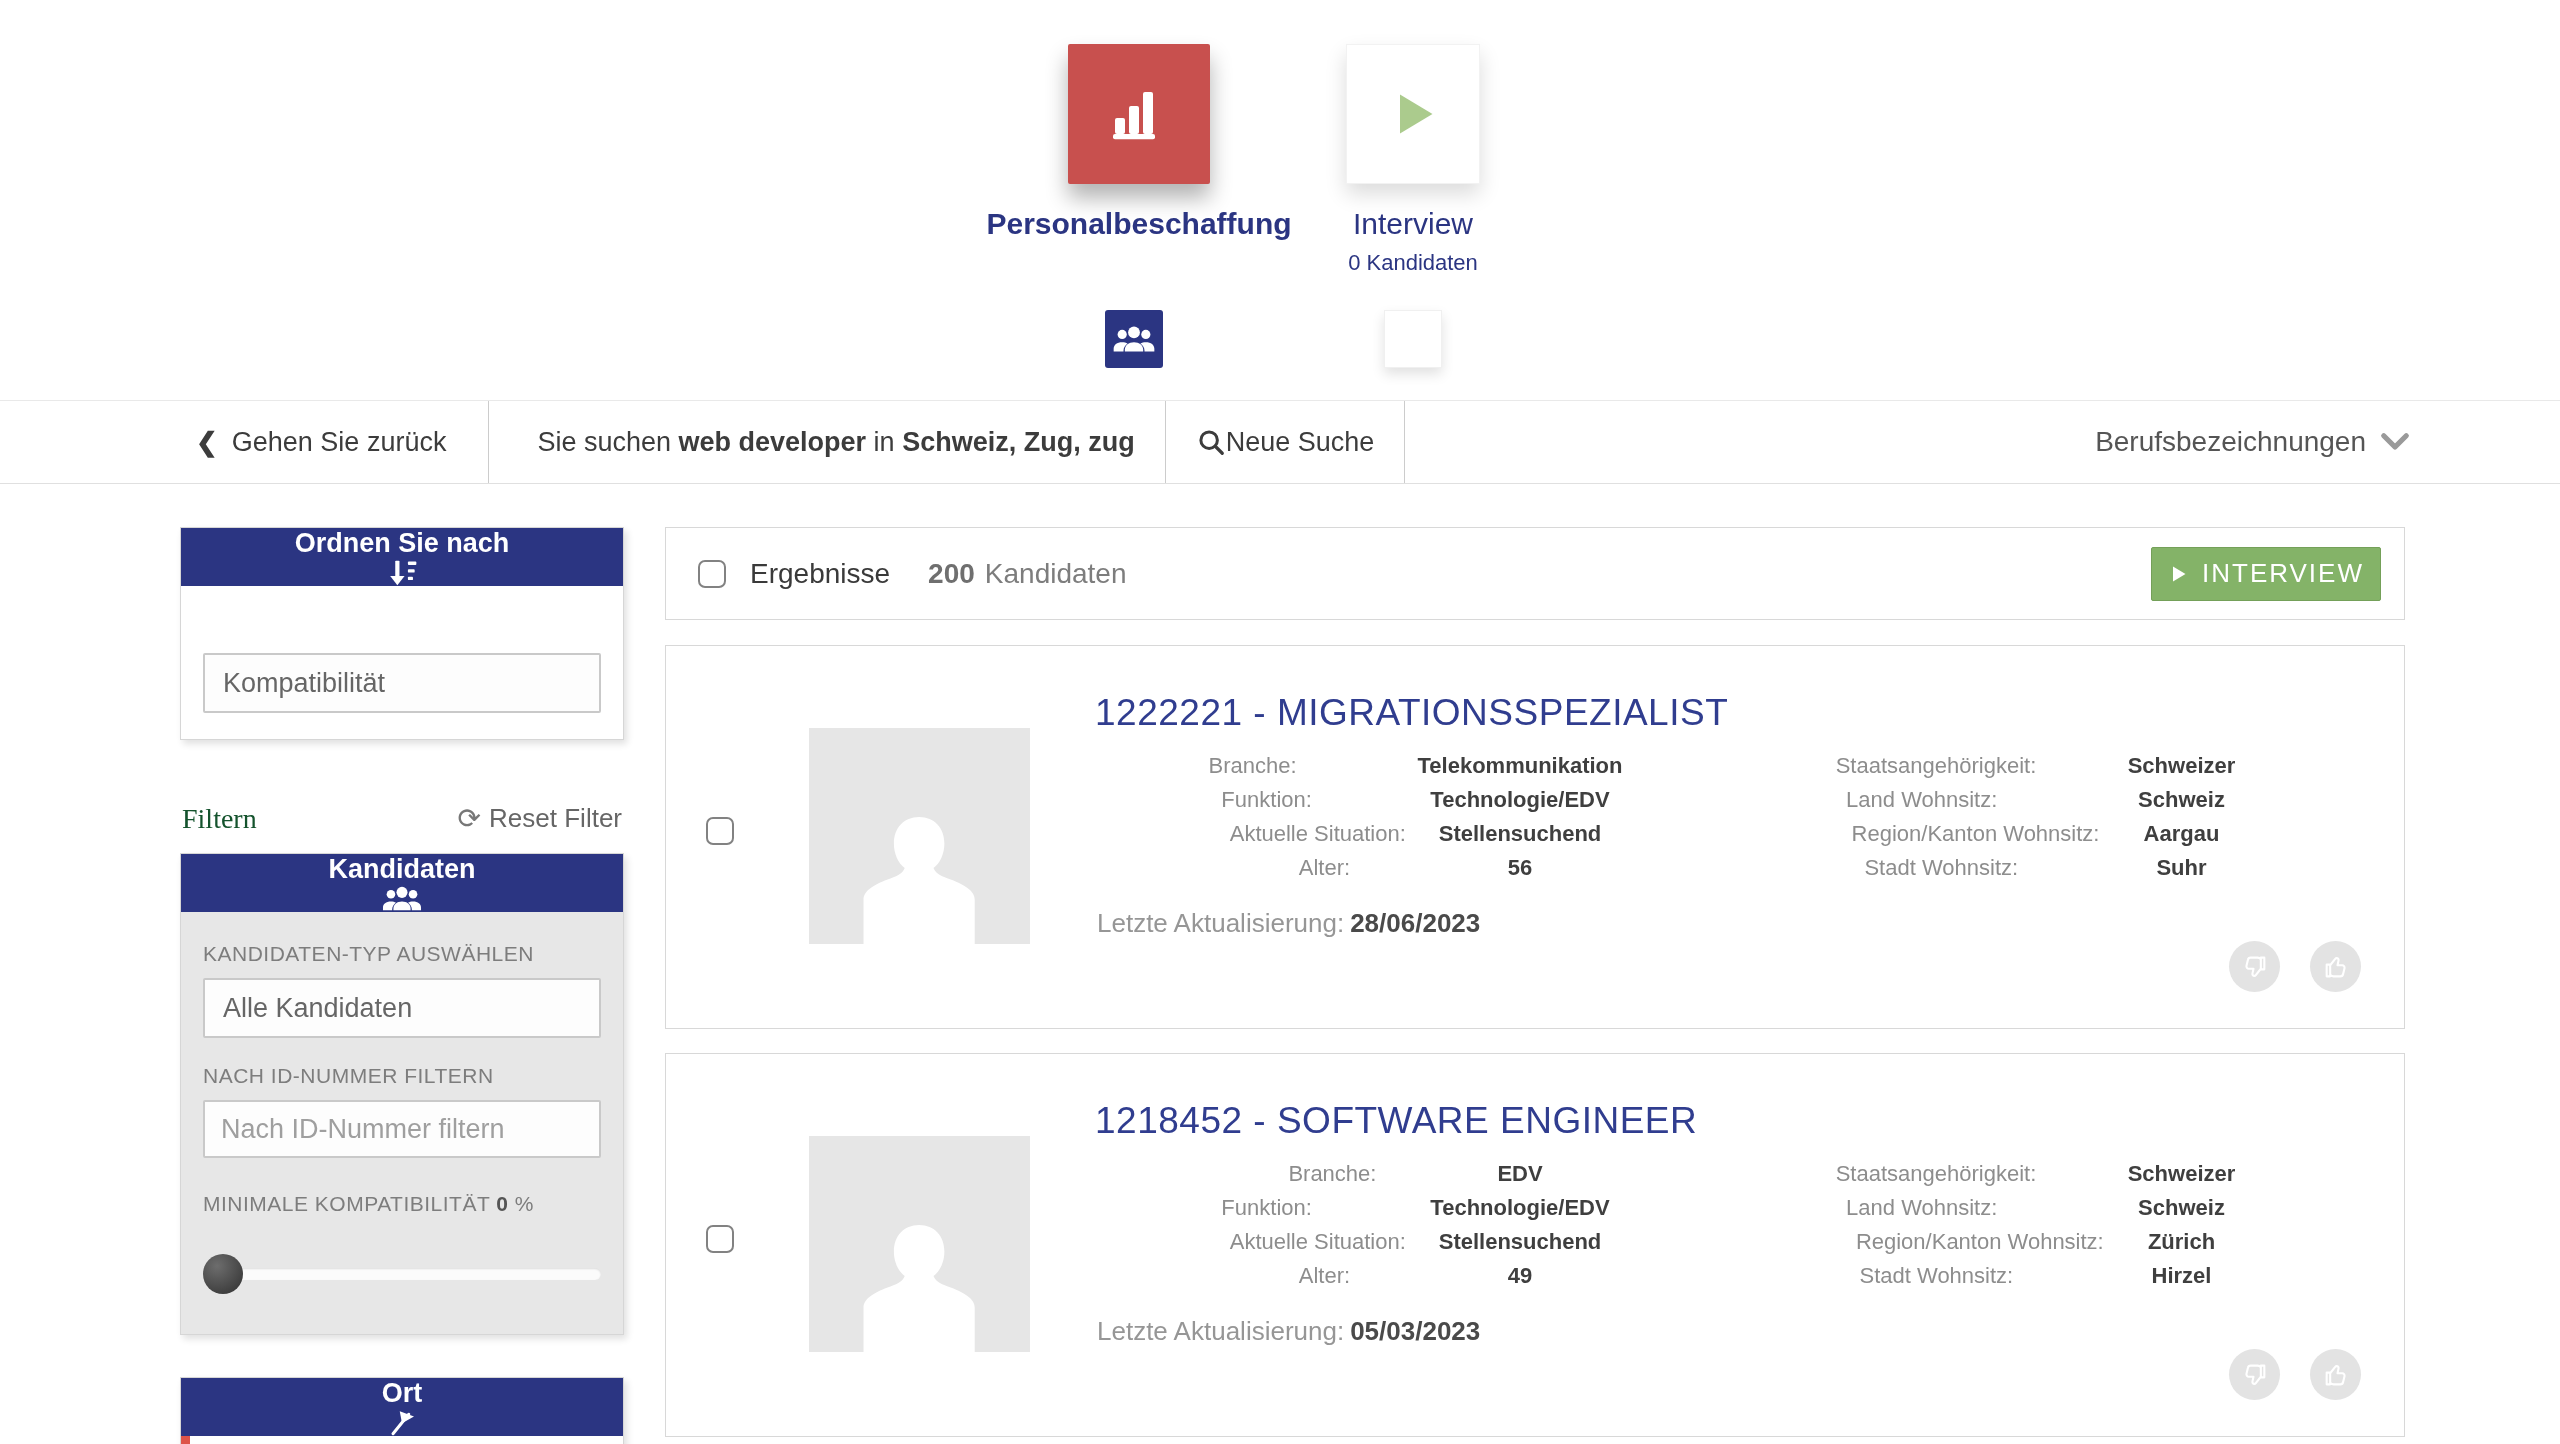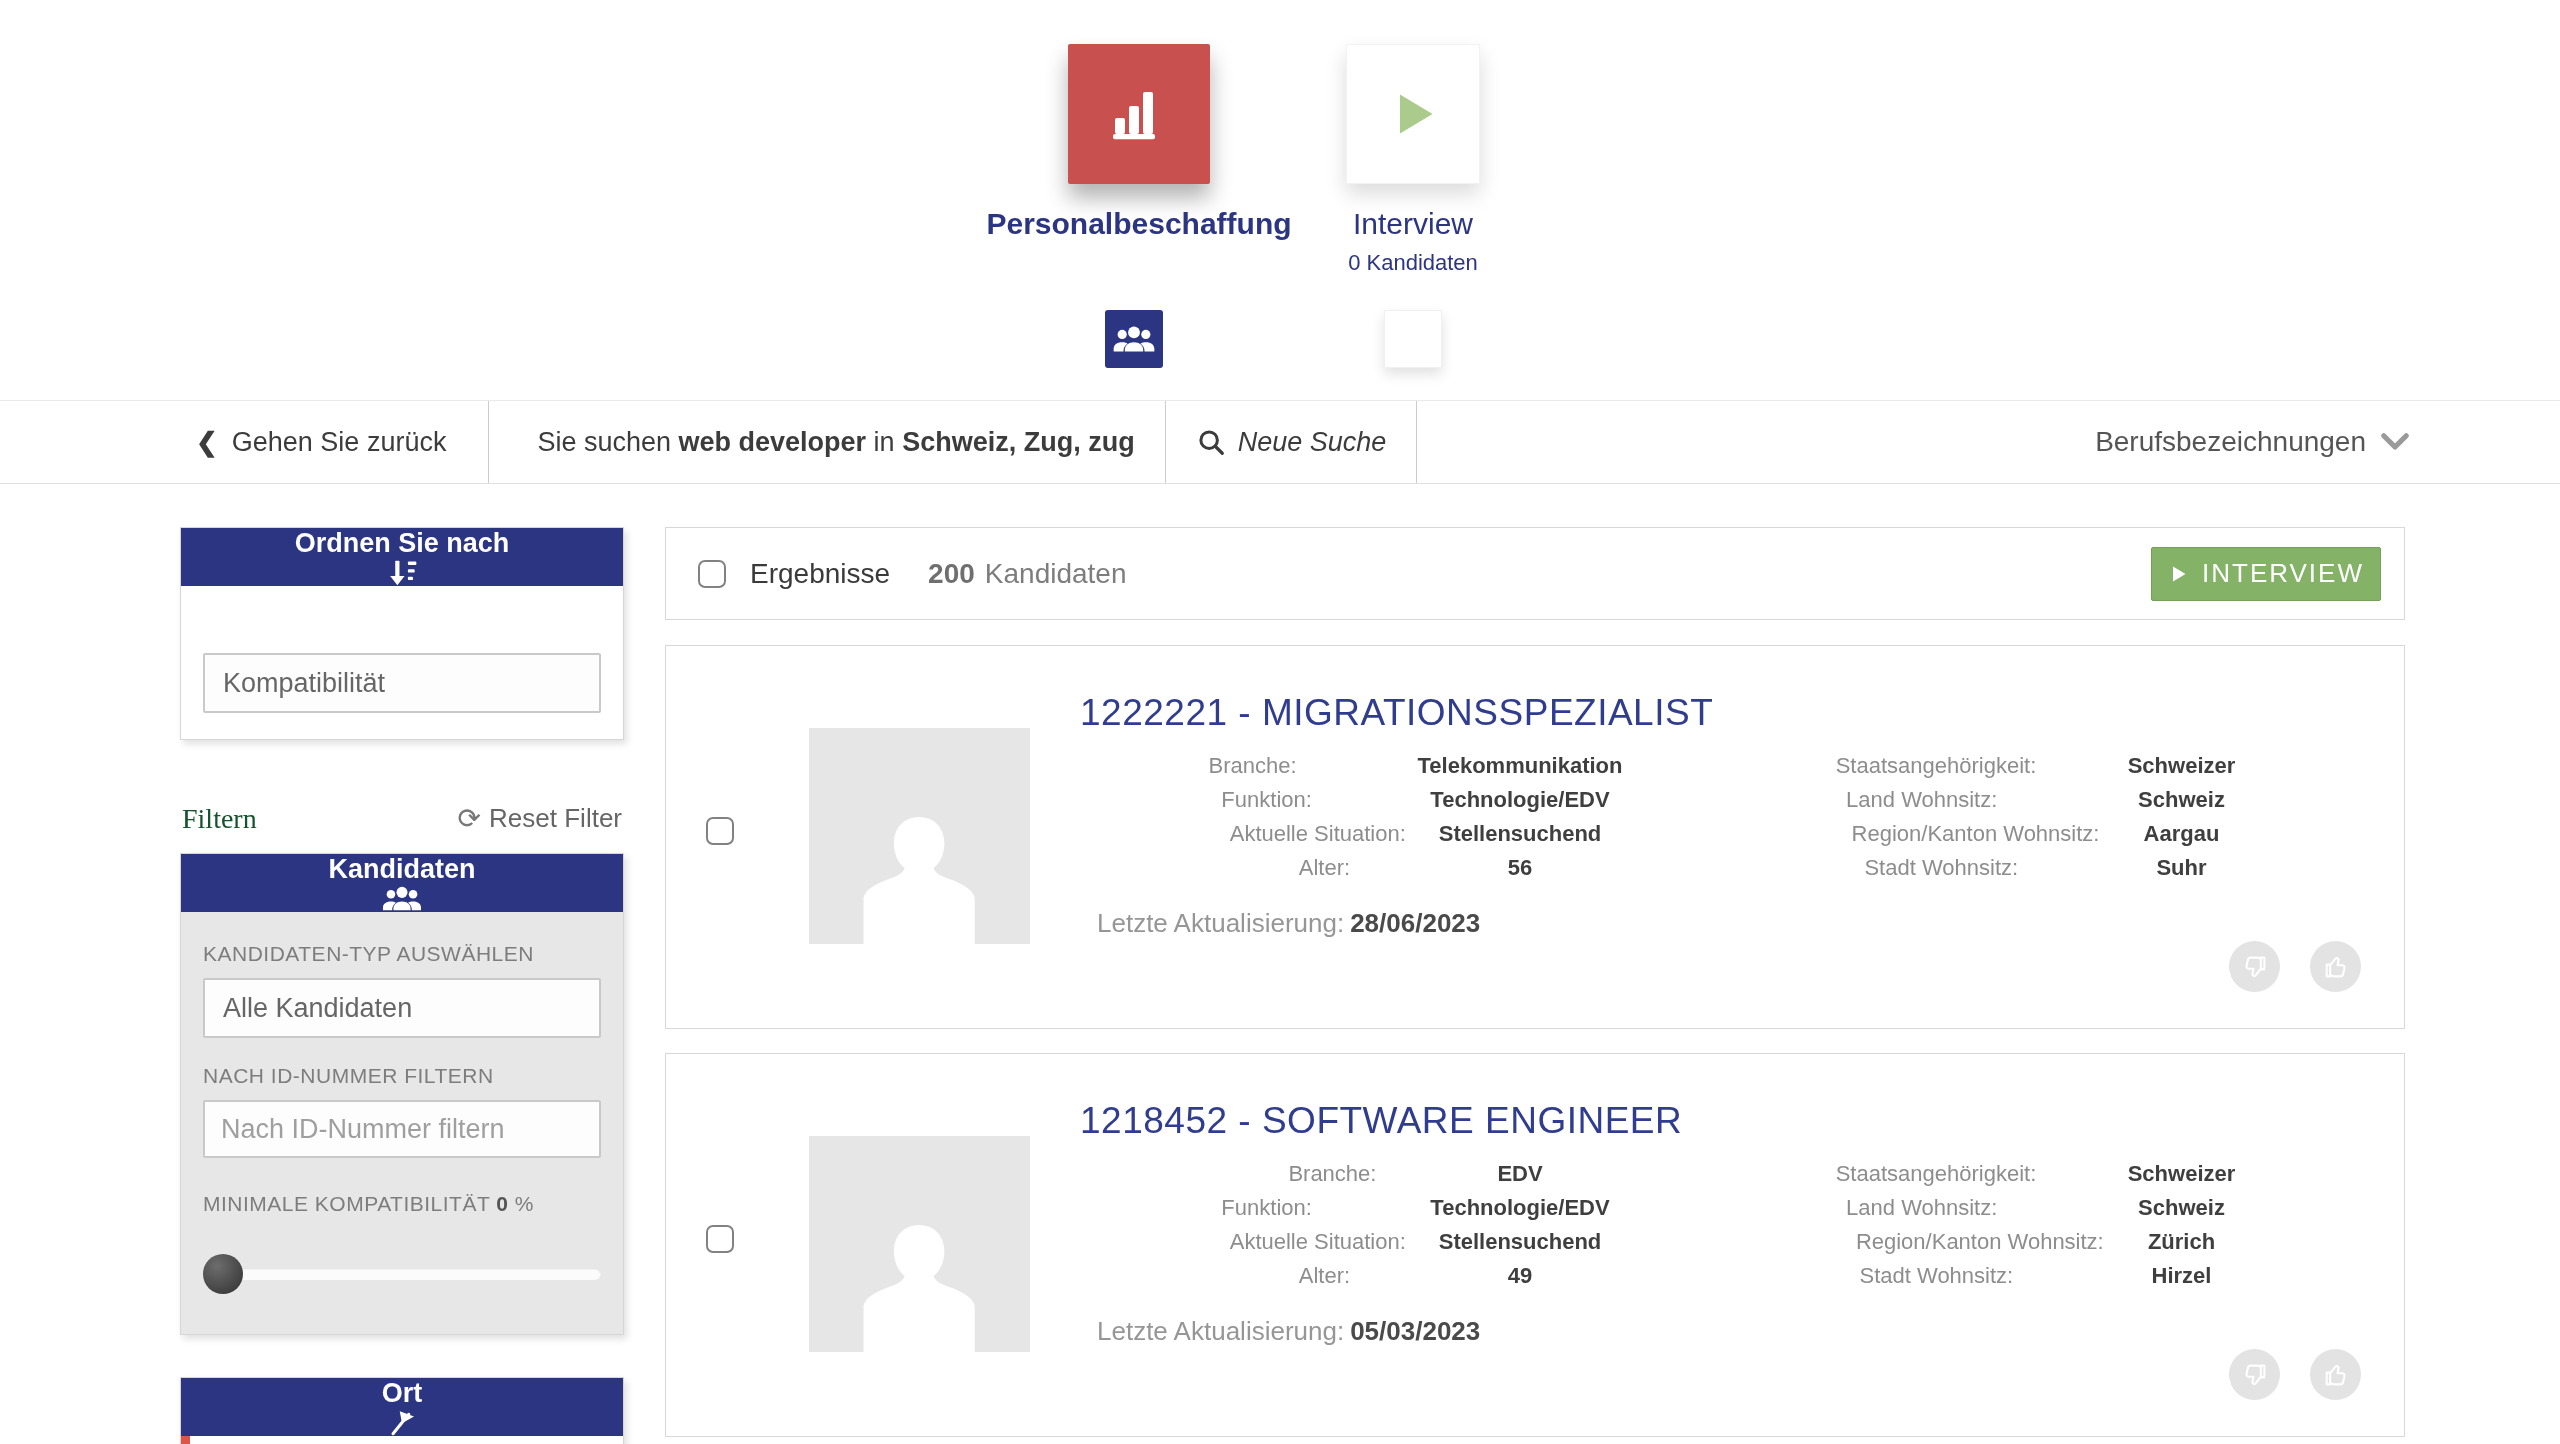--- a/index.html
+++ b/index.html
@@ -28,21 +28,21 @@
   
   .navbar { position:absolute; top:400px; left:0; width:2560px; height:84px; background:#fff;
             border-top:1px solid #e9e9e9; border-bottom:1px solid #e0e0e0;
             display:flex; align-items:center; font-size:27px; color:#3c3c3c; }
   .nav-back { margin-left:196px; display:flex; align-items:center; gap:14px; cursor:pointer; }
   .nav-back .chev { font-size:26px; font-weight:bold; color:#3c3c3c; }
   .nav-sep { width:1px; align-self:stretch; background:#cccccc; }
   .nav-sep.s1 { margin-left:42px; }
   .nav-summary { margin:0 30px 0 48px; white-space:nowrap; }
   .nav-summary b { font-weight:bold; }
-  .nav-search { display:flex; align-items:center; gap:12px; margin:0 30px 0 30px; cursor:pointer;font-style:italic; }
+  .nav-search { display:flex; align-items:center; margin:0 30px 0 30px; cursor:pointer; }
   .nav-search svg { display:block; }
   .nav-right { margin-left:auto; margin-right:150px; display:flex; align-items:center; gap:14px; color:#555; font-size:28px; cursor:pointer; }
 
   
   .sidebar { position:absolute; left:180px; top:527px; width:444px; }
   .side-box { background:#fff; border:1px solid #d6d6d6; box-shadow:3px 4px 7px rgba(0,0,0,0.12); }
   .blue-head { height:58px; background:#2b3582; color:#fff; font-weight:bold; font-size:27px;
                display:flex; align-items:center; justify-content:space-between; padding:0 24px;flex-direction:column; }
   .sort-body { padding:22px 22px 26px 22px;margin-top:45px; }
   .fake-select { height:60px; background:#fdfdfd; border:2px solid #c9c9c9; border-radius:2px;
@@ -74,21 +74,21 @@
   .results-title { margin-left:24px; font-size:28px; color:#3a3a3a; }
   .results-count { margin-left:38px; font-size:28px; color:#7d7d7d; }
   .results-count b { font-weight:bold; color:#6f6f6f; margin-right:10px; }
   .btn-interview { margin-left:auto; width:230px; height:54px; background:#84b368; border:1px solid #74a059; border-radius:2px;
                    color:#fff; font-size:26px; letter-spacing:2px; display:flex; align-items:center; justify-content:center; gap:14px; cursor:pointer; }
 
   .card { position:relative; background:#fff; border:1px solid #d8d8d8; height:384px; margin-top:25px; }
   .card .checkbox { position:absolute; left:40px; top:171px; }
   .avatar { position:absolute; left:143px; top:82px; width:221px; height:216px; background:#e6e6e6; overflow:hidden; display:flex; align-items:flex-end; justify-content:center; }
   .avatar svg { width:68%; display:block; margin-bottom:-2px; }
-  .card-title { position:absolute; left:414px; top:46px; font-size:37px; color:#303d8f; letter-spacing:0.5px; white-space:nowrap; }
+  .card-title { position:absolute; left:429px; top:46px; font-size:37px; color:#303d8f; letter-spacing:0.5px; white-space:nowrap; }
   .details { position:absolute; left:431px; top:103px; display:flex; width:1240px; }
   .dcol { display:flex; flex-direction:column; }
   .dcol.left { width:637px; }
   .dcol.right { flex:1; }
   .drow { display:flex; font-size:22px; line-height:34px;justify-content:center; }
   .dlabel { color:#8d8d8d; flex:none; }
   .left .dlabel { width:209px; }
   .right .dlabel { width:292px; }
   .dvalue { color:#3f3f3f; font-weight:bold; }
   .updated { position:absolute; left:431px; top:262px; font-size:26px; color:#969696; }

